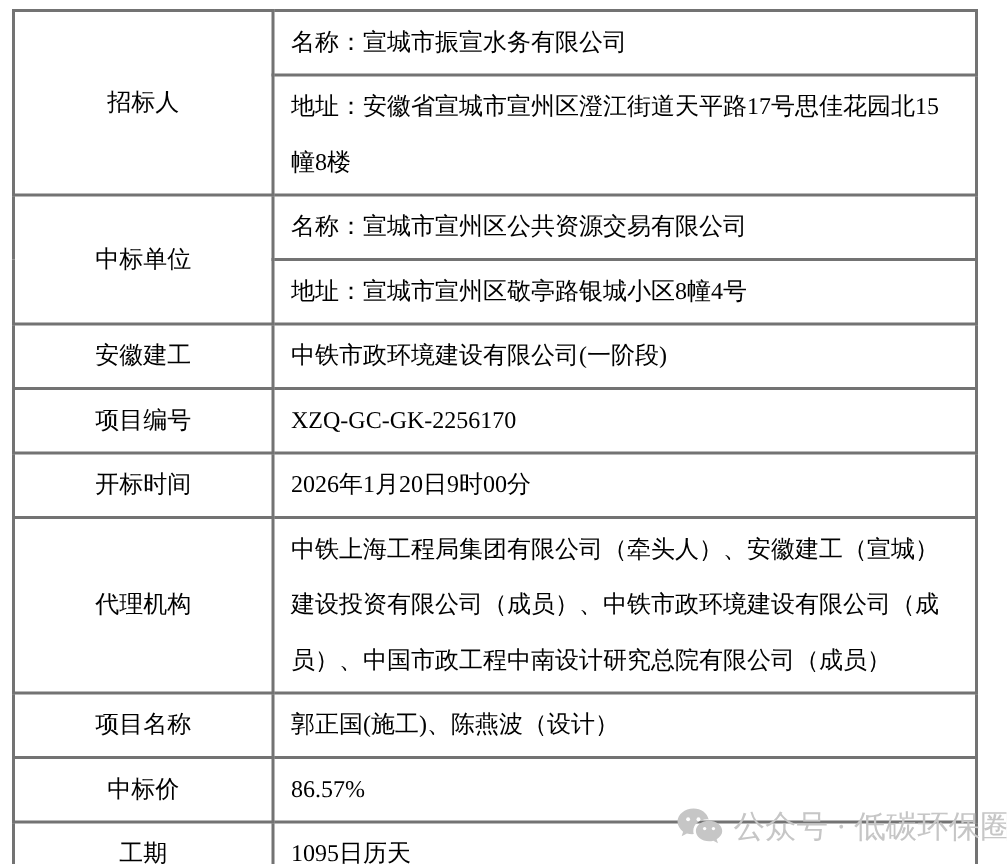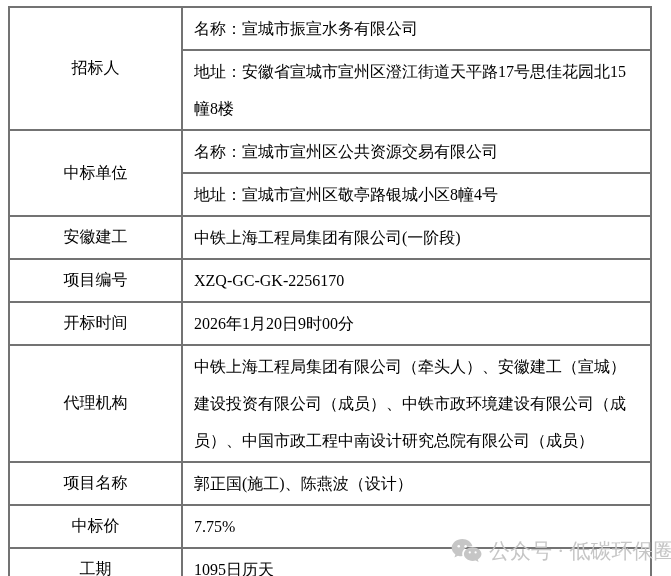--- a/index.html
+++ b/index.html
@@ -83,41 +83,41 @@
     </tr>
     <tr class="h36">
       <td class="label-cell" rowspan="2">中标单位</td>
       <td class="value-cell">名称：宣城市宣州区公共资源交易有限公司</td>
     </tr>
     <tr class="h36">
       <td class="value-cell">地址：宣城市宣州区敬亭路银城小区8幢4号</td>
     </tr>
     <tr class="h38">
       <td class="label-cell">安徽建工</td>
-      <td class="value-cell">中铁上海工程局集团有限公司(一阶段)</td>
+      <td class="value-cell">中铁市政环境建设有限公司(一阶段)</td>
     </tr>
     <tr class="h37">
       <td class="label-cell">项目编号</td>
       <td class="value-cell">XZQ-GC-GK-2256170</td>
     </tr>
     <tr class="h38">
       <td class="label-cell">开标时间</td>
       <td class="value-cell">2026年1月20日9时00分</td>
     </tr>
     <tr class="h112">
       <td class="label-cell">代理机构</td>
       <td class="value-cell">中铁上海工程局集团有限公司（牵头人）、安徽建工（宣城）建设投资有限公司（成员）、中铁市政环境建设有限公司（成员）、中国市政工程中南设计研究总院有限公司（成员）</td>
     </tr>
     <tr class="h36">
       <td class="label-cell">项目名称</td>
       <td class="value-cell">郭正国(施工)、陈燕波（设计）</td>
     </tr>
     <tr class="h37">
       <td class="label-cell">中标价</td>
-      <td class="value-cell">7.75%</td>
+      <td class="value-cell">86.57%</td>
     </tr>
     <tr class="h38">
       <td class="label-cell">工期</td>
       <td class="value-cell">1095日历天</td>
     </tr>
 
   </tbody>
 </table>
 
 <div class="watermark">

